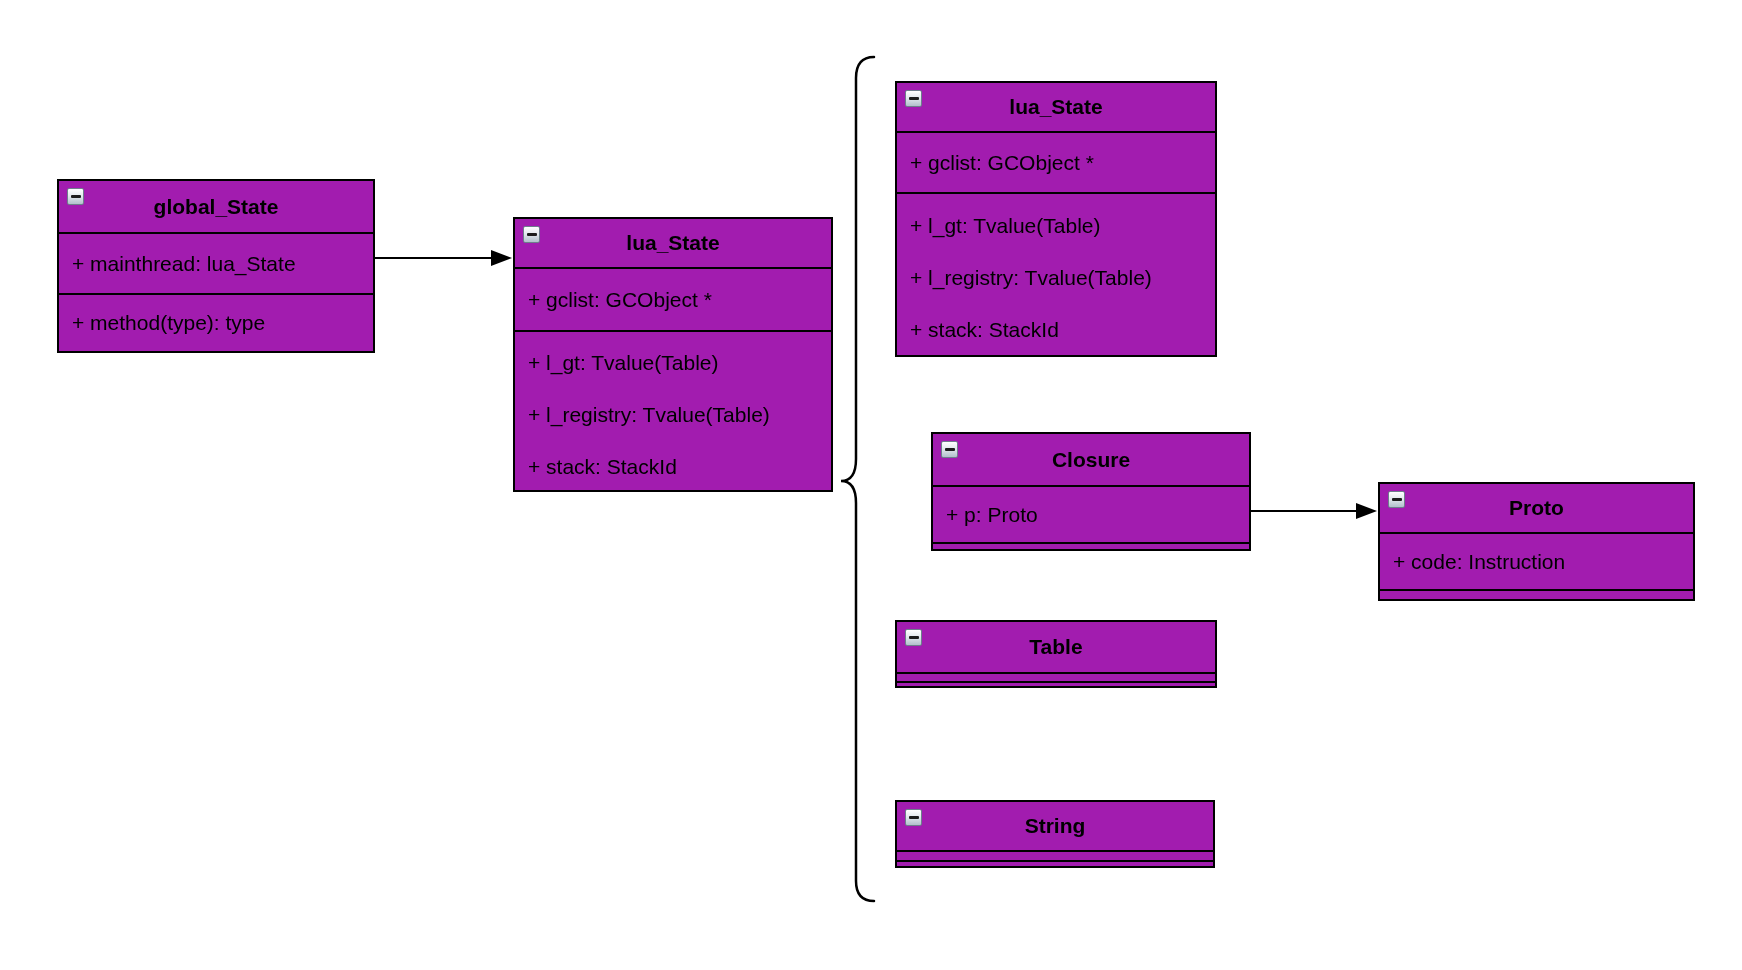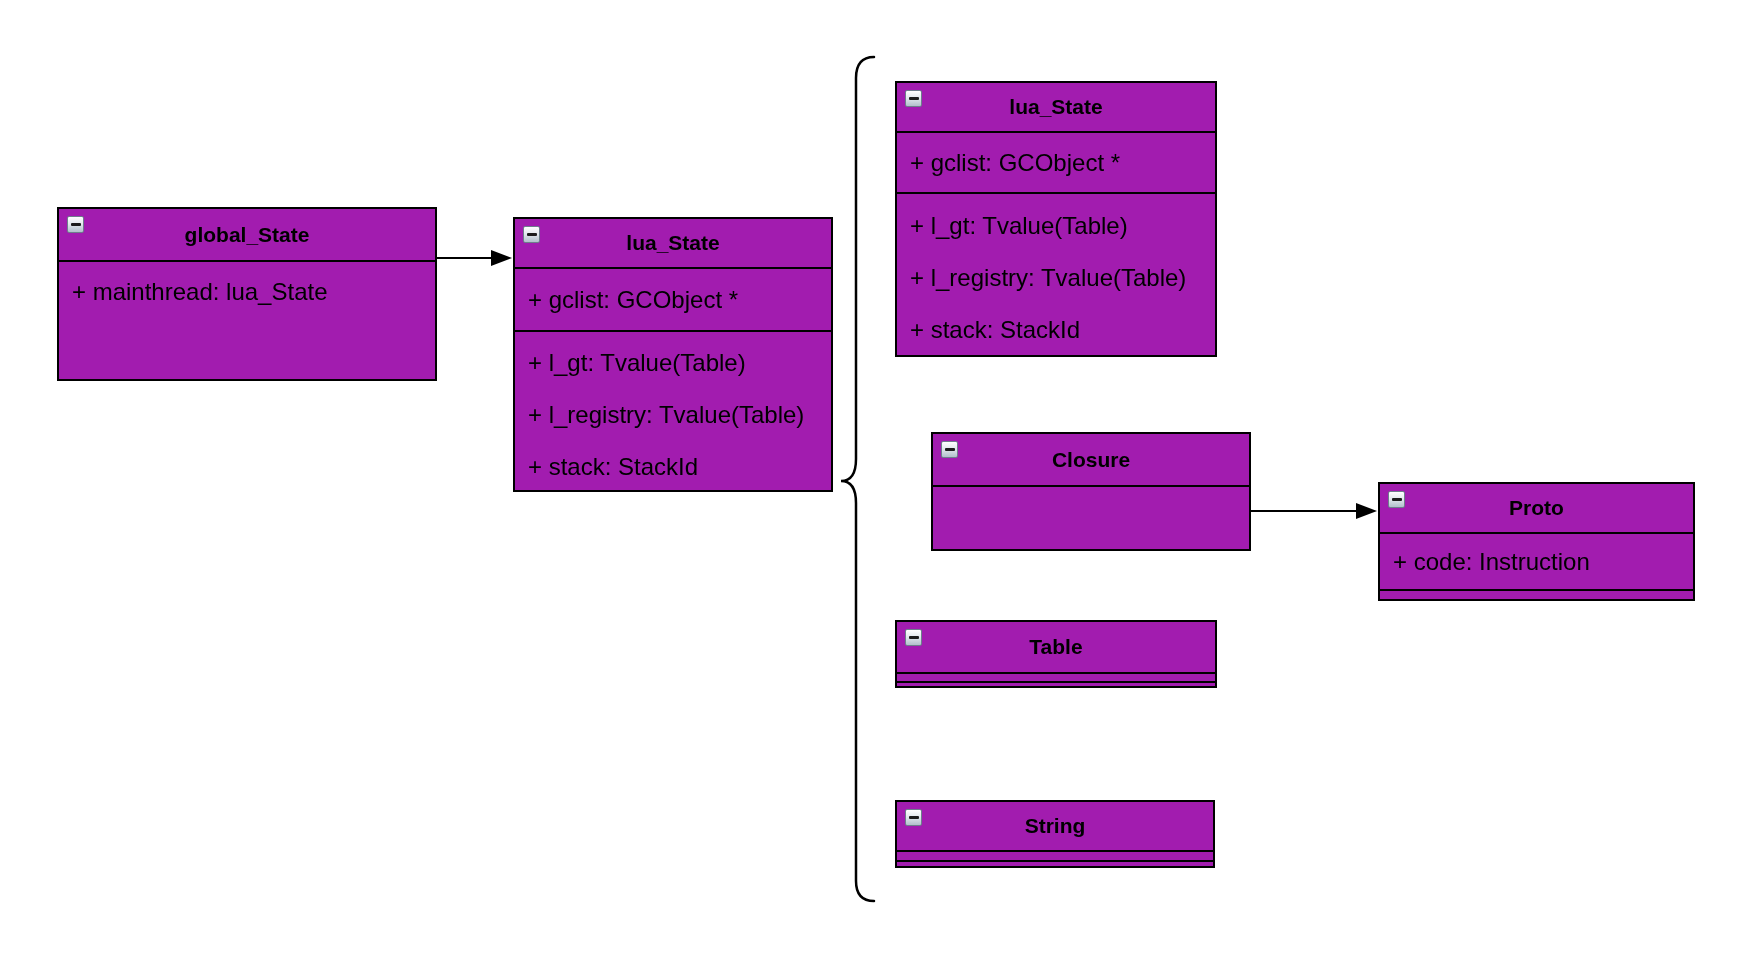--- a/index.html
+++ b/index.html
@@ -45,21 +45,21 @@
   }
   .minus-bar {
     width: 10px;
     height: 3px;
     background: #1c1c1c;
     border-radius: 1px;
   }
   .compartment {
     flex: 0 0 auto;
     border-top: 2px solid #000000;
-    font-size: 24px;
+    font-size: 21px;
     display: flex;
     flex-direction: column;
     overflow: hidden;
   }
   .compartment.single { justify-content: center; }
   .compartment.multi { justify-content: space-between; padding-top: 5px; }
   .attr {
     flex: 0 0 auto;
     display: flex;
     align-items: center;
@@ -80,29 +80,32 @@
       <line x1="375" y1="258" x2="495" y2="258" stroke="#000000" stroke-width="2"></line>
       <polygon points="512,258 491,250 491,266" fill="#000000"></polygon>
     </g>
     <g>
       <line x1="1215" y1="511" x2="1359" y2="511" stroke="#000000" stroke-width="2"></line>
       <polygon points="1377,511 1356,503 1356,519" fill="#000000"></polygon>
     </g>
     <path d="M 874 57 Q 856 57 856 78 L 856 459 Q 856 481 841 481 Q 856 481 856 503 L 856 881 Q 856 901 874 901" fill="none" stroke="#000000" stroke-width="2.5" stroke-linecap="round"></path>
   </svg>
 
-  <div class="uml-box" style="left:57px; top:179px; width:380px; height:174px;margin-top:28px;">
+  <div class="uml-box" style="left:57px; top:179px; width:318px; height:174px;">
     <div class="title-row" style="height:51px;">
       <span class="collapse-icon">
         <span class="minus-bar"></span>
       </span>
       <span>global_State</span>
     </div>
     <div class="compartment single" style="height:61px;text-align:center;">
       <div class="attr">+ mainthread: lua_State</div>
+    </div>
+    <div class="compartment single" style="height:58px;">
+      <div class="attr">+ method(type): type</div>
     </div>
   </div>
 
   <div class="uml-box" style="left:513px; top:217px; width:320px; height:275px;">
     <div class="title-row" style="height:48px;">
       <span class="collapse-icon">
         <span class="minus-bar"></span>
       </span>
       <span>lua_State</span>
     </div>
@@ -133,20 +136,23 @@
     </div>
   </div>
 
   <div class="uml-box" style="left:895px; top:432px; width:320px; height:119px;margin-left:36px;">
     <div class="title-row" style="height:51px;">
       <span class="collapse-icon">
         <span class="minus-bar"></span>
       </span>
       <span>Closure</span>
     </div>
+    <div class="compartment single" style="height:57px;">
+      <div class="attr">+ p: Proto</div>
+    </div>
     <div class="compartment single" style="height:7px;"></div>
   </div>
 
   <div class="uml-box" style="left:895px; top:620px; width:322px; height:68px;">
     <div class="title-row" style="height:50px;">
       <span class="collapse-icon">
         <span class="minus-bar"></span>
       </span>
       <span>Table</span>
     </div>

